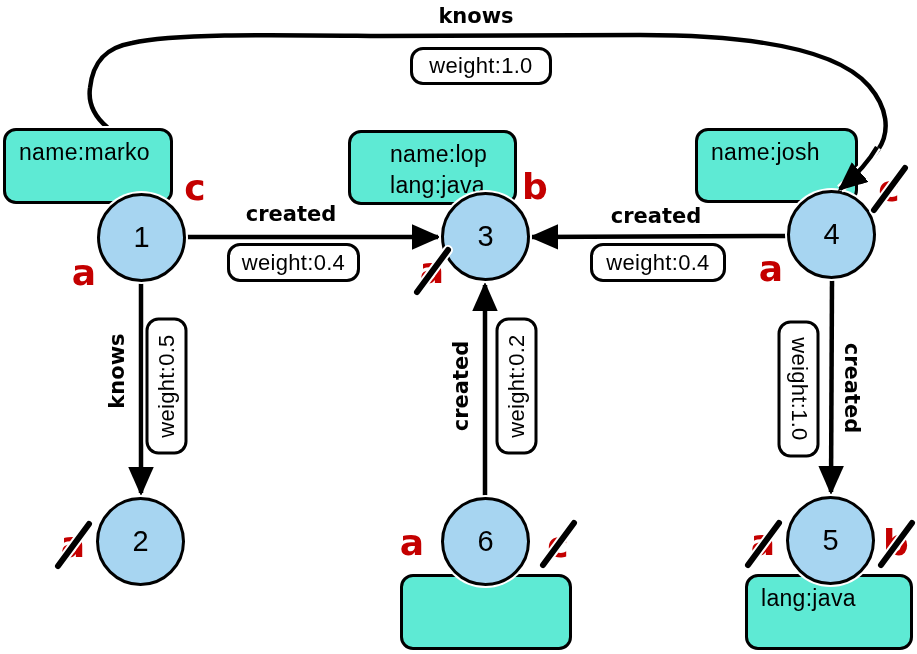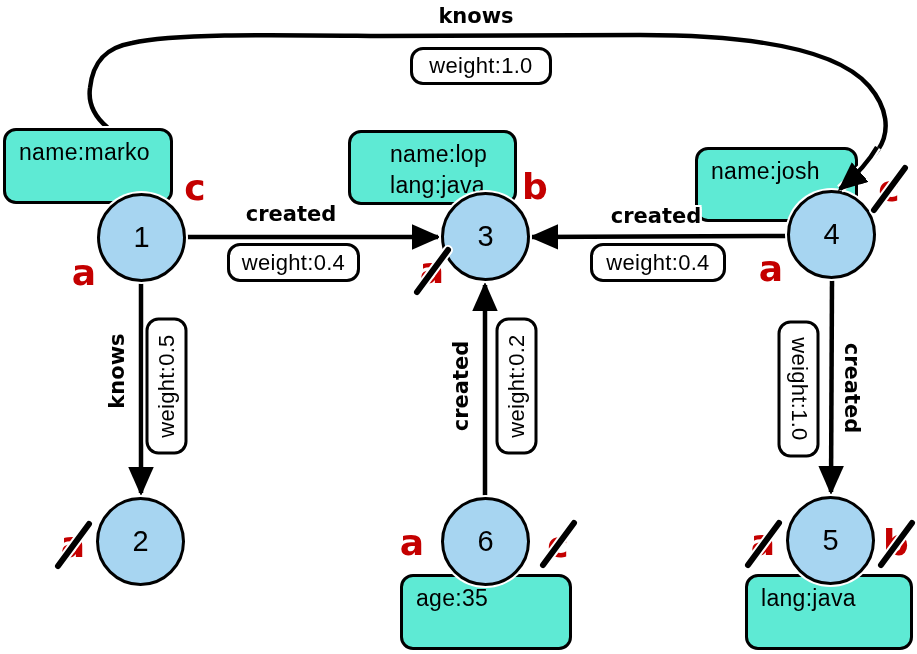--- a/index.html
+++ b/index.html
@@ -90,25 +90,24 @@
     </g>
   </svg>
 
   <div class="propbox" style="left:3px; top:128px; width:170px; height:76px;">
     <span>name:marko</span>
   </div>
   <div class="propbox" style="left:348px; top:130px; width:169px; height:75px;padding-left:39px;">
     <span>name:lop</span>
     <span>lang:java</span>
   </div>
-  <div class="propbox" style="left:695px; top:128px; width:163px; height:75px;margin-top:19px;">
+  <div class="propbox" style="left:695px; top:128px; width:163px; height:75px;">
     <span>name:josh</span>
   </div>
   <div class="propbox" style="left:400px; top:574px; width:172px; height:76px;">
-    <span>age:35</span>
   </div>
   <div class="propbox" style="left:745px; top:574px; width:168px; height:76px;">
     <span>lang:java</span>
   </div>
 
   <div class="wbox" style="left:410px; top:47px; width:142px; height:38px;">
     <span>weight:1.0</span>
   </div>
   <div class="wbox" style="left:227px; top:243px; width:133px; height:39px;">
     <span>weight:0.4</span>

